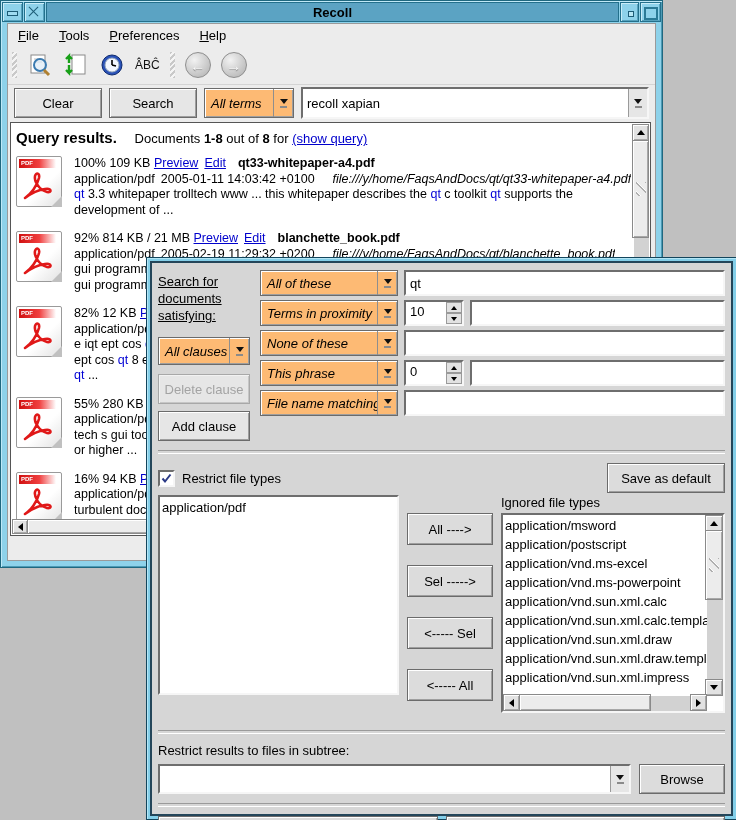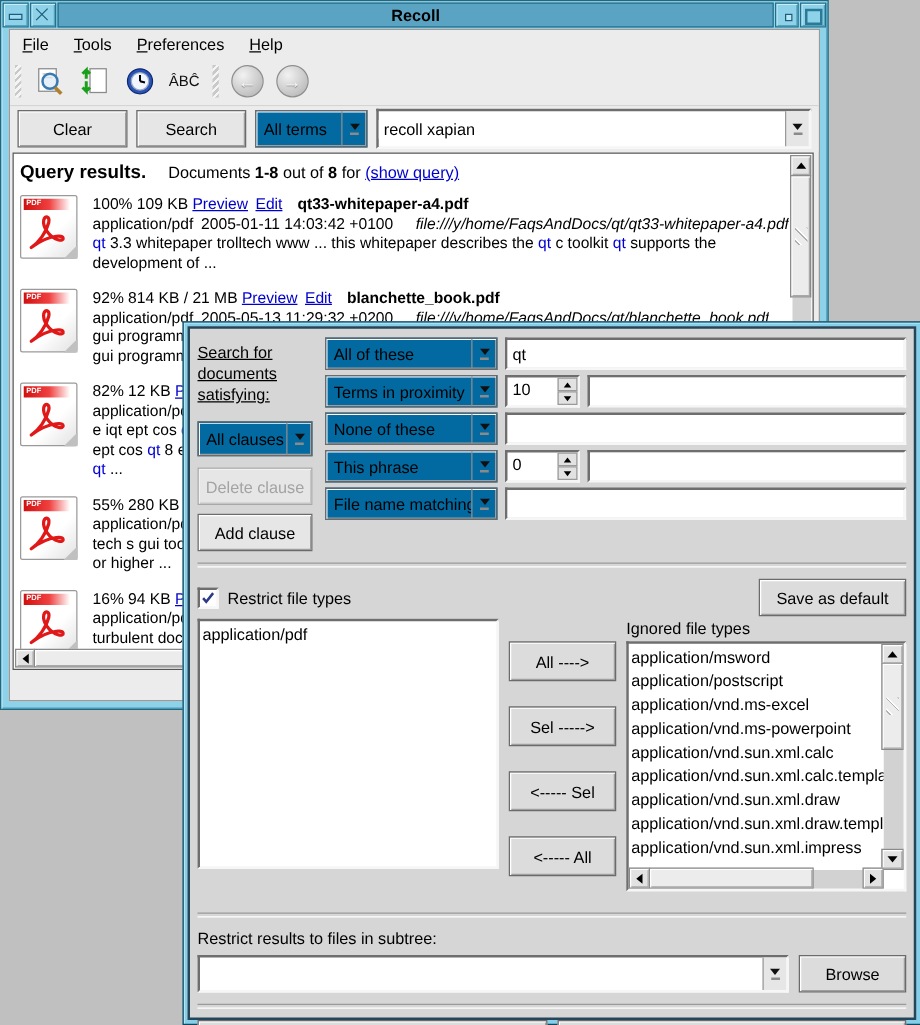--- a/index.html
+++ b/index.html
@@ -57,23 +57,23 @@
   }
   .search-row{height:36px;display:flex;align-items:center;gap:7px;padding:0 6px;background:#ececec;}
   .btn{
     background:#e6e6e6;border:1px solid #6b6b6b;
     box-shadow:inset 1px 1px 0 #ffffff, inset -1px -1px 0 #9e9e9e;
     font-size:13px;color:#000;display:flex;align-items:center;justify-content:center;
     cursor:pointer;font-family:"Liberation Sans",sans-serif;
   }
   .btn.disabled{color:#a3a3a3;border-color:#a8a8a8;box-shadow:inset 1px 1px 0 #f2f2f2, inset -1px -1px 0 #c6c6c6;cursor:default;}
   .combo{
-    background:#0369a1;border:1px solid #6b6b6b;
+    background:#fdba74;border:1px solid #6b6b6b;
     box-shadow:inset 1px 1px 0 #ffffff, inset -1px -1px 0 #9e9e9e;
-    font-size:13px;display:flex;align-items:center;cursor:pointer;
+    font-size:13px;display:flex;align-items:center;cursor:pointer;font-style:italic;
   }
   .combo .clabel{flex:1;padding:0 6px;white-space:nowrap;overflow:hidden;}
   .combo .cbtn{
     width:19px;align-self:stretch;border-left:1px solid #8e8e8e;
     display:flex;flex-direction:column;align-items:center;justify-content:center;gap:2px;
   }
   .arr-down{width:0;height:0;border-left:4px solid transparent;border-right:4px solid transparent;border-top:5px solid #101010;}
   .arr-bar{width:7px;height:2px;background:#8a8a8a;}
   .editcombo{background:#fff;border:2px solid;border-color:#6e6e6e #f6f6f6 #f6f6f6 #6e6e6e;display:flex;align-items:center;}
   .editcombo input{flex:1;border:0;outline:0;font-size:13px;padding:0 4px;background:#fff;font-family:"Liberation Sans",sans-serif;}
@@ -247,21 +247,21 @@
           <div class="result">
             <div class="pdficon">
               <div class="bar">PDF</div>
               <svg width="36" height="34" viewBox="0 0 36 34">
                 <path d="M4 30 C10 26 16 18 18 10 C19 5 15 4 14 8 C13 13 18 22 26 24 C31 25 31 20 24 21 C16 22 8 27 4 30 Z" fill="none" stroke="#e01818" stroke-width="2.6" stroke-linejoin="round"></path>
               </svg>
               <div class="fold"></div>
             </div>
             <div class="rtext">
               <div class="rline1">92% 814 KB / 21 MB <a class="rlink">Preview</a><a class="rlink">Edit</a><span class="fname">blanchette_book.pdf</span></div>
-              <div class="rmeta"><span class="mime">application/pdf 2005-05-13 11:29:32 +0200</span><span class="url">file:///y/home/FaqsAndDocs/qt/blanchette_book.pdf</span></div>
+              <div class="rmeta"><span class="mime">application/pdf 2005-02-19 11:29:32 +0200</span><span class="url">file:///y/home/FaqsAndDocs/qt/blanchette_book.pdf</span></div>
               <div><span>gui programming with </span><span class="hl">qt</span><span> 3 a trolltech book ...</span></div>
               <div><span>gui programming with </span><span class="hl">qt</span><span> 3 ...</span></div>
             </div>
           </div>
           <div class="result">
             <div class="pdficon">
               <div class="bar">PDF</div>
               <svg width="36" height="34" viewBox="0 0 36 34">
                 <path d="M4 30 C10 26 16 18 18 10 C19 5 15 4 14 8 C13 13 18 22 26 24 C31 25 31 20 24 21 C16 22 8 27 4 30 Z" fill="none" stroke="#e01818" stroke-width="2.6" stroke-linejoin="round"></path>
               </svg>

